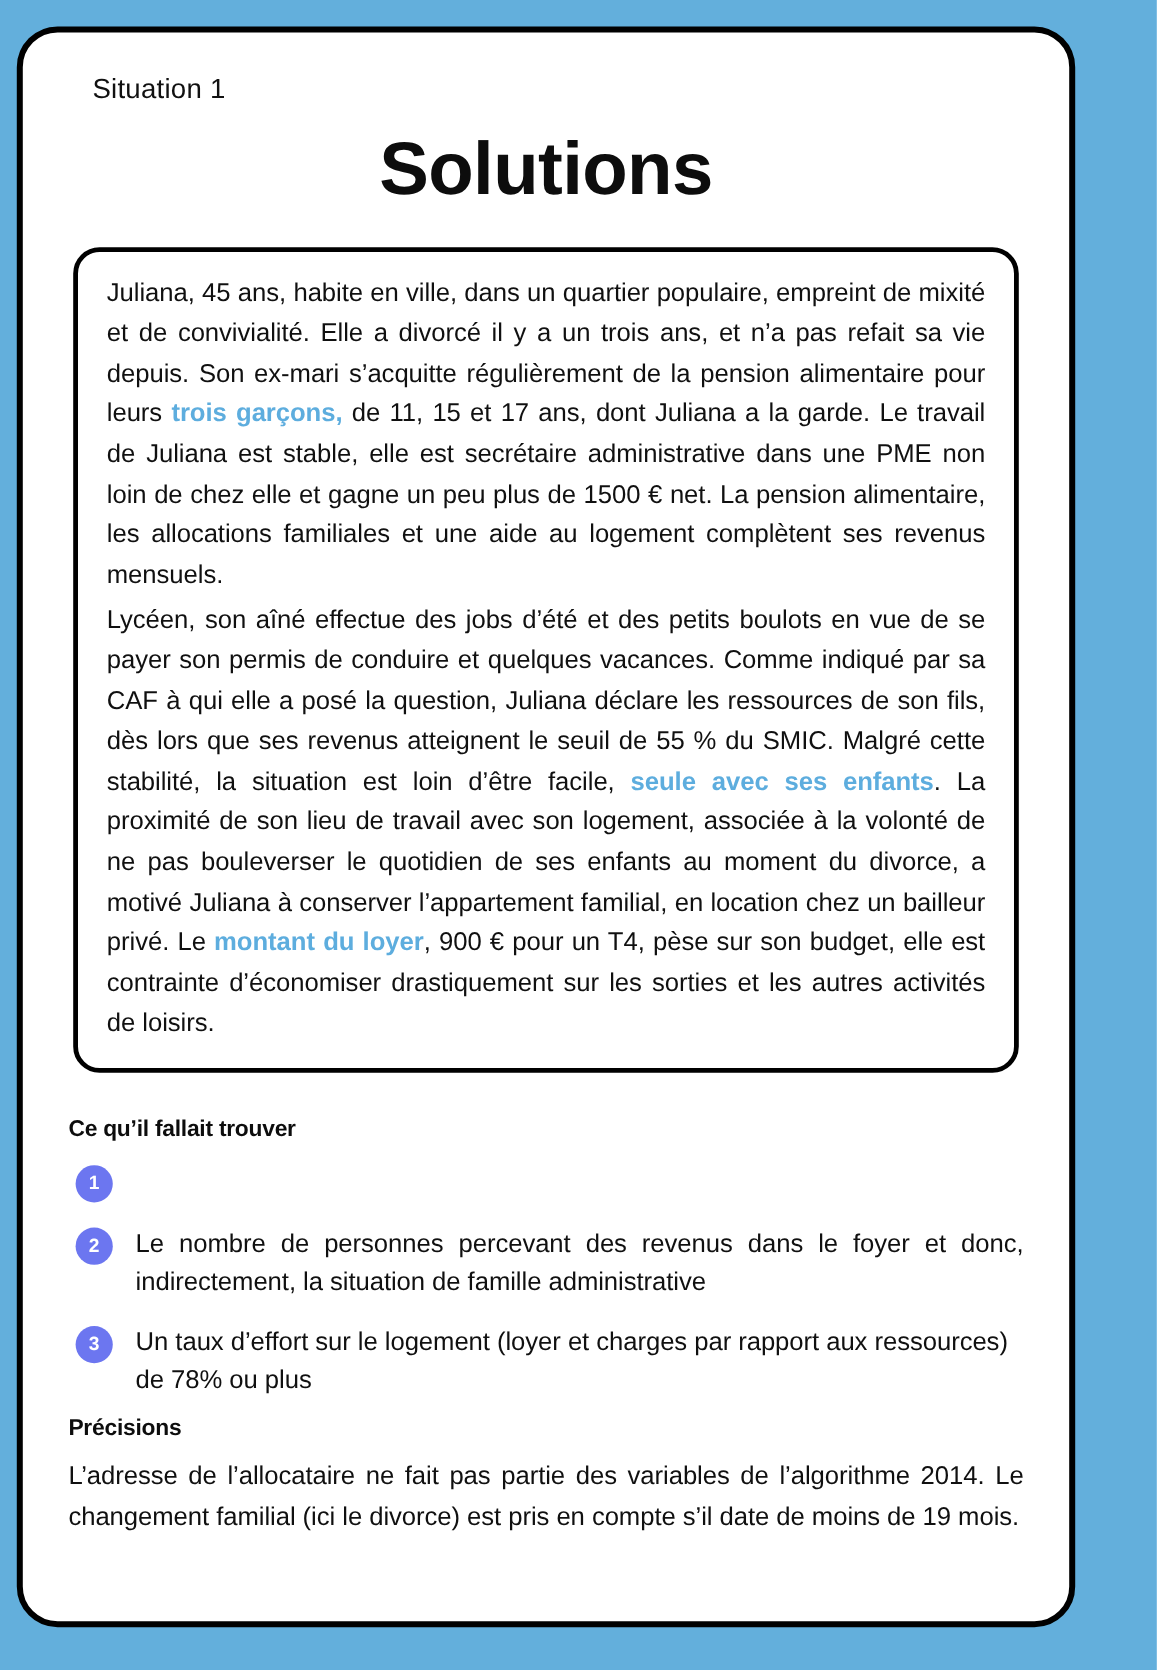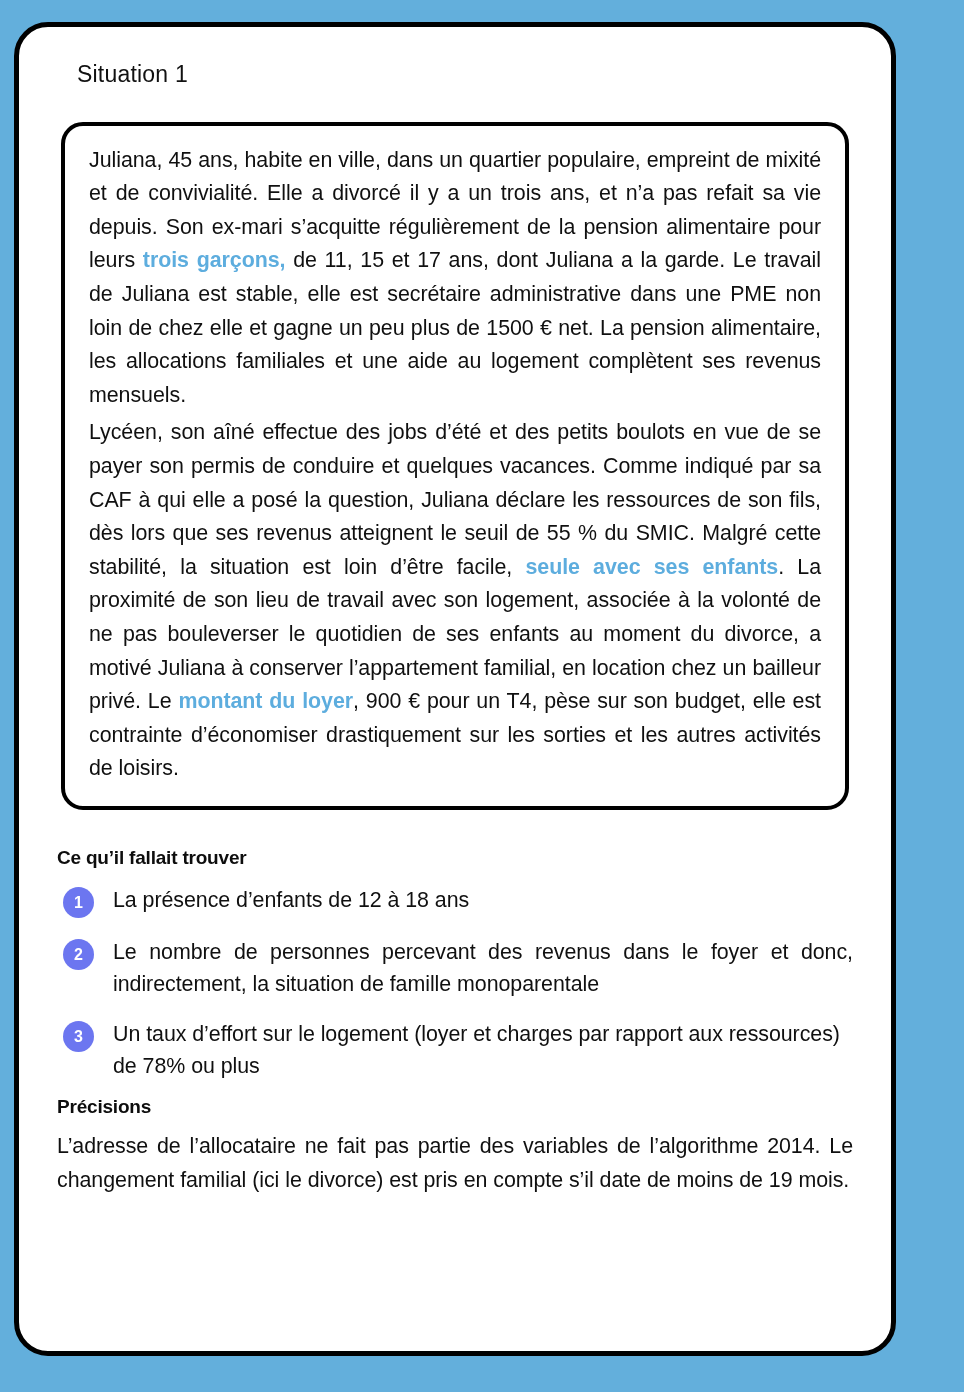--- a/index.html
+++ b/index.html
@@ -146,36 +146,36 @@
   }
 </style>
 </head>
 <body>
 
 <div class="page-wrap">
   <div class="card">
 
     <div class="kicker">Situation 1</div>
 
+    <h1 class="doc-title">Solutions</h1>
 
     <div class="situation-box">
       <p><span>Juliana, 45 ans, habite en ville, dans un quartier populaire, empreint de mixité et de convivialité. Elle a divorcé il y a un trois ans, et n’a pas refait sa vie depuis. Son ex-mari s’acquitte régulièrement de la pension alimentaire pour leurs </span><span class="hl">trois garçons,</span><span> de 11, 15 et 17 ans, dont Juliana a la garde. Le travail de Juliana est stable, elle est secrétaire administrative dans une PME non loin de chez elle et gagne un peu plus de 1500 € net. La pension alimentaire, les allocations familiales et une aide au logement complètent ses revenus mensuels.</span></p>
       <p><span>Lycéen, son aîné effectue des jobs d’été et des petits boulots en vue de se payer son permis de conduire et quelques vacances. Comme indiqué par sa CAF à qui elle a posé la question, Juliana déclare les ressources de son fils, dès lors que ses revenus atteignent le seuil de 55 % du SMIC. Malgré cette stabilité, la situation est loin d’être facile, </span><span class="hl">seule avec ses enfants</span><span>. La proximité de son lieu de travail avec son logement, associée à la volonté de ne pas bouleverser le quotidien de ses enfants au moment du divorce, a motivé Juliana à conserver l’appartement familial, en location chez un bailleur privé. Le </span><span class="hl">montant du loyer</span><span>, 900 € pour un T4, pèse sur son budget, elle est contrainte d’économiser drastiquement sur les sorties et les autres activités de loisirs.</span></p>
     </div>
 
     <h2 class="section-heading" id="heading-trouver">Ce qu’il fallait trouver</h2>
 
     <ul class="findings">
       <li class="finding-item one">
         <span class="badge">1</span>
-        <span class="finding-text">La présence d’enfants de 12 à 18 ans</span>
       </li>
       <li class="finding-item two">
         <span class="badge">2</span>
-        <span class="finding-text">Le nombre de personnes percevant des revenus dans le foyer et donc, indirectement, la situation de famille monoparentale</span>
+        <span class="finding-text">Le nombre de personnes percevant des revenus dans le foyer et donc, indirectement, la situation de famille administrative</span>
       </li>
       <li class="finding-item three">
         <span class="badge">3</span>
         <span class="finding-text">Un taux d’effort sur le logement (loyer et charges par rapport aux ressources) de 78% ou plus</span>
       </li>
     </ul>
 
     <h2 class="section-heading" id="heading-precisions">Précisions</h2>
 
     <p class="precisions-body">L’adresse de l’allocataire ne fait pas partie des variables de l’algorithme 2014. Le changement familial (ici le divorce) est pris en compte s’il date de moins de 19 mois.</p>

